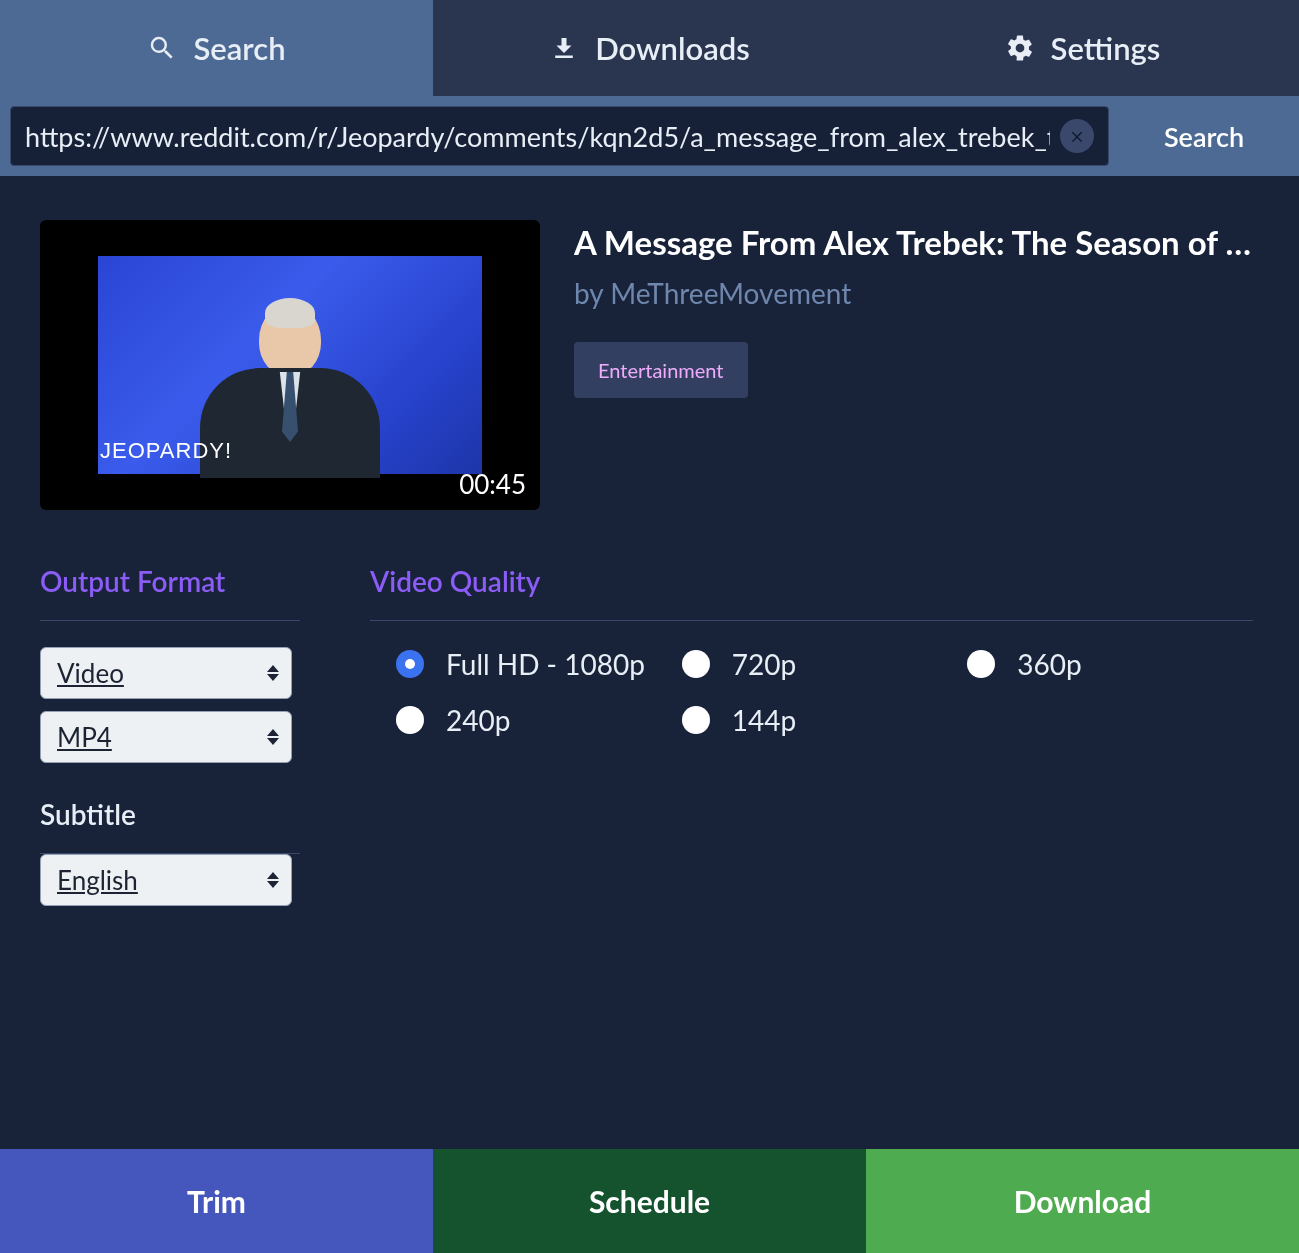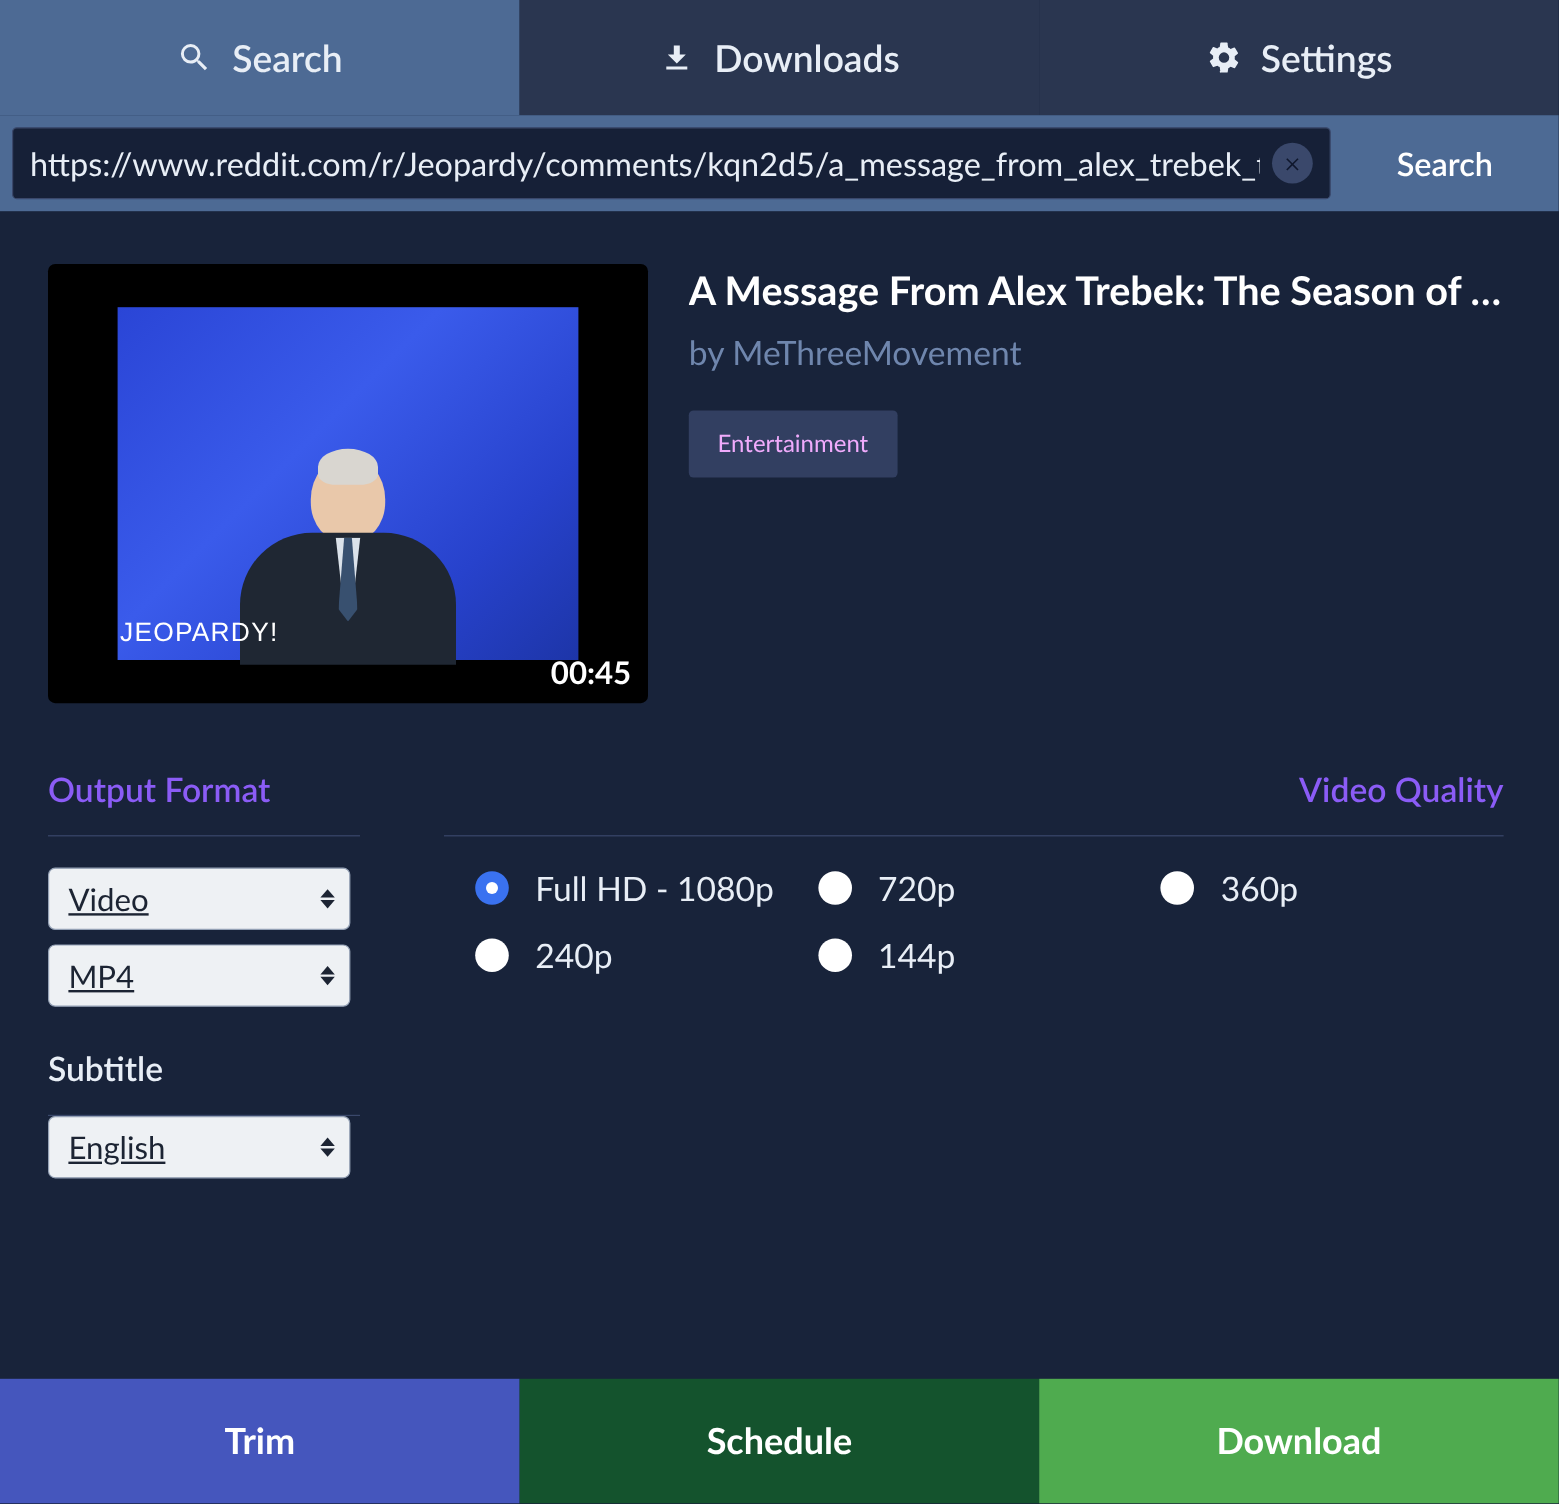--- a/index.html
+++ b/index.html
@@ -93,21 +93,21 @@
   }
 
   .video-header {
     display: flex;
     gap: 34px;
     margin-bottom: 54px;
   }
   .thumb-wrap {
     position: relative;
     width: 500px;
-    height: 366px;
+    height: 290px;
     background: #000;
     border-radius: 6px;
     overflow: hidden;
     flex-shrink: 0;
   }
   
   .thumb-inner {
     position: absolute;
     top: 36px; left: 58px; right: 58px; bottom: 36px;
     background: linear-gradient(135deg, #2a45d6 0%, #3a5beb 40%, #2742cc 75%, #1d35a8 100%);
@@ -153,21 +153,21 @@
     color: #fff;
     font-family: Impact, "Arial Black", sans-serif;
     font-size: 22px;
     letter-spacing: 1px;
   }
   .thumb-time {
     position: absolute;
     right: 14px; bottom: 10px;
     color: #fff;
     font-size: 26px;
-    font-weight: 700;
+    font-weight: 400;
   }
 
   .video-meta {
     flex: 1;
     min-width: 0;
     padding-top: 2px;
   }
   .video-title {
     font-size: 33px;
     font-weight: 700;
@@ -191,21 +191,21 @@
     padding: 16px 24px;
     border-radius: 4px;
   }
 
   
   .settings {
     display: flex;
     gap: 70px;
   }
   .col-left { width: 260px; flex-shrink: 0; }
-  .col-right { flex: 1; text-align: right; }
+  .col-right { flex: 1; }
 
   .section-title {
     font-size: 28px;
     font-weight: 600;
     color: #8b5cf6;
     padding-bottom: 22px;
     border-bottom: 1px solid #3a486b;
     margin-bottom: 26px;
   }
 

